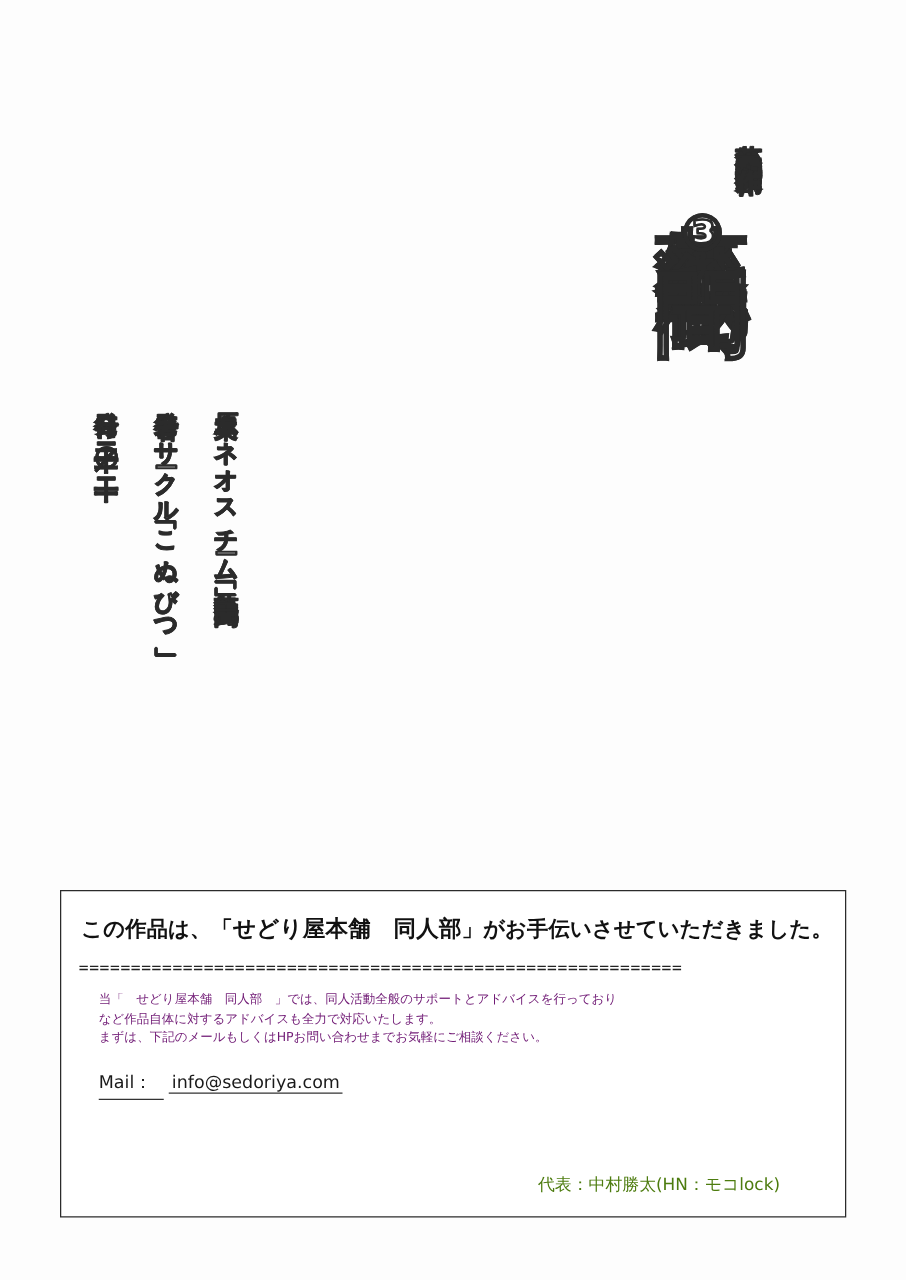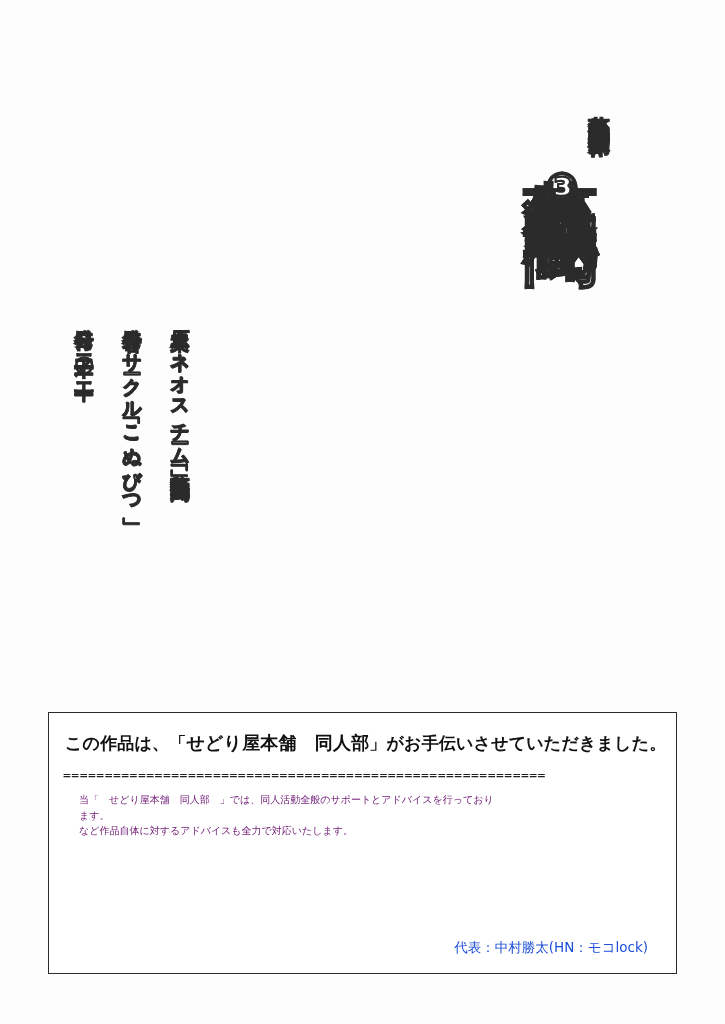--- a/index.html
+++ b/index.html
@@ -160,24 +160,24 @@
     width: 52px;
     border-bottom: 1px solid #333;
   }
   .contact .val {
     border-bottom: 1px solid #333;
     padding: 0 2px;
   }
 
   .rep {
     position: absolute;
-    right: 28px;
+    right: 52px;
     bottom: 16px;
     font-size: 13.5px;
-    color: #1d4ed8;
+    color: #4d7c0f;
     white-space: nowrap;
   }
 </style>
 </head>
 <body>
 
 <div class="page">
 
   <div class="title-area">
 
@@ -197,23 +197,27 @@
   <div class="notice">
 
     <div class="notice-head">
       <span>この作品は、「</span><span class="hl">せどり屋本舗　同人部</span><span>」がお手伝いさせていただきました。</span>
     </div>
 
     <div class="divider">==========================================================</div>
 
     <div class="notice-body">
       <p>当「　せどり屋本舗　同人部　」では、同人活動全般のサポートとアドバイスを行っており</p>
-      <p>ます。</p>
       <p>など作品自体に対するアドバイスも全力で対応いたします。</p>
+      <p>まずは、下記のメールもしくはHPお問い合わせまでお気軽にご相談ください。</p>
     </div>
 
     <div class="contact">
+      <span class="row">
+        <span class="lbl">Mail：</span>
+        <span class="val">info@sedoriya.com</span>
+      </span>
     </div>
 
     <div class="rep">代表：中村勝太(HN：モコlock)</div>
   </div>
 
 </div>
 
 </body></html>

